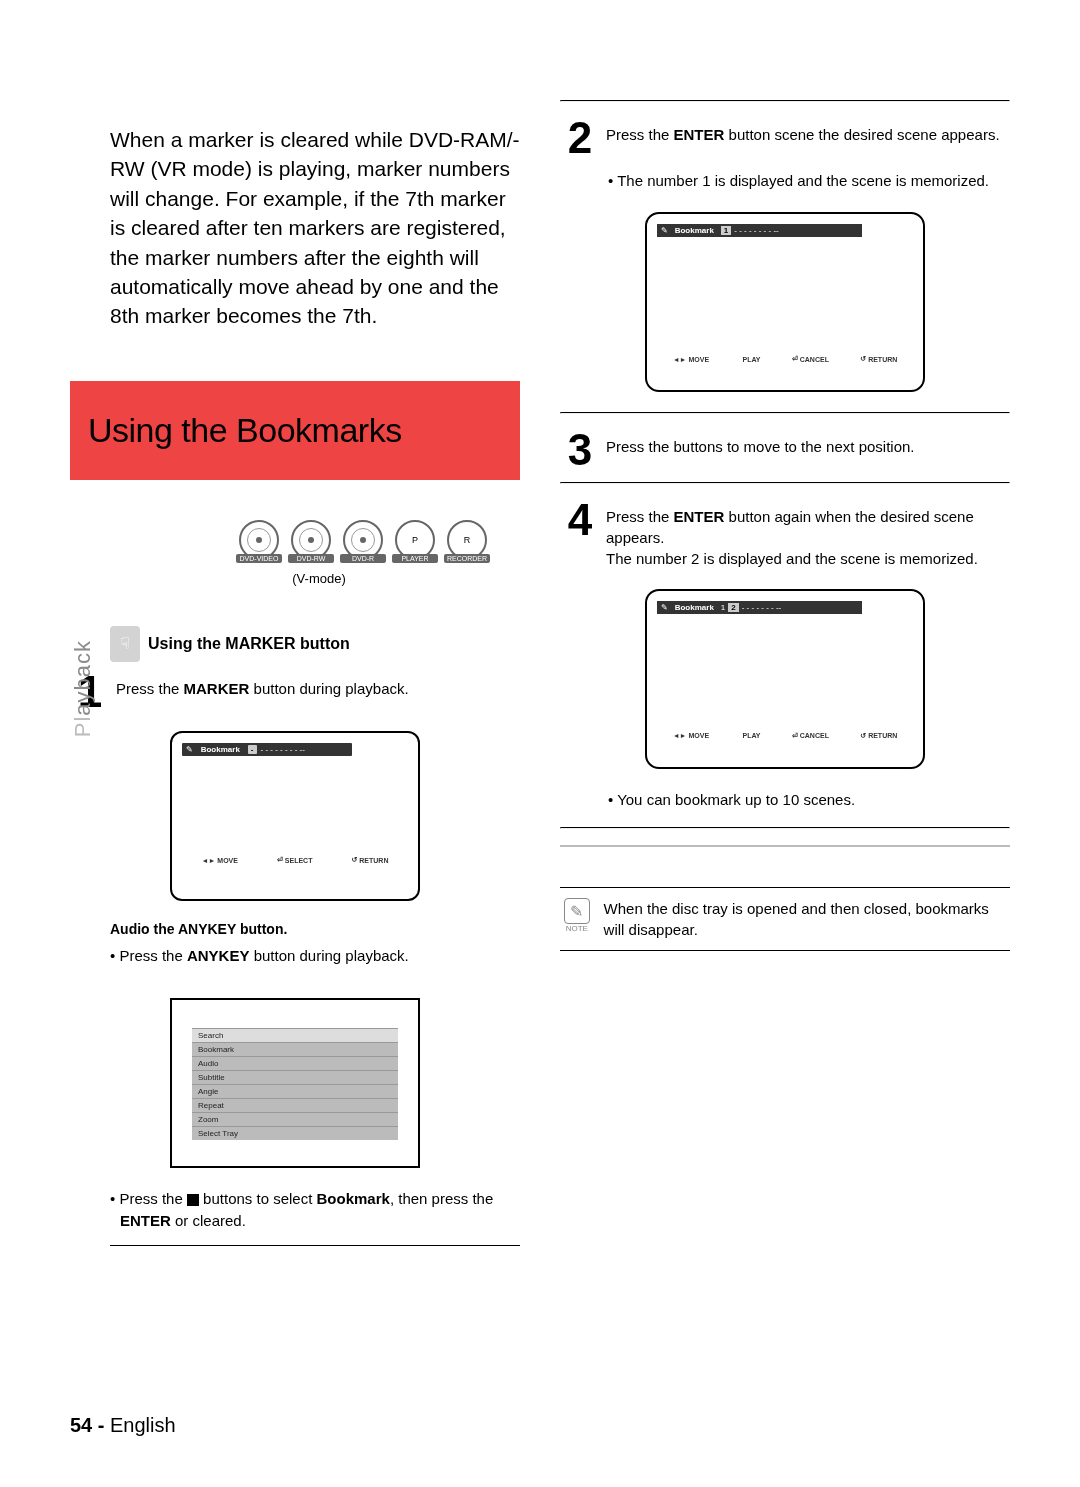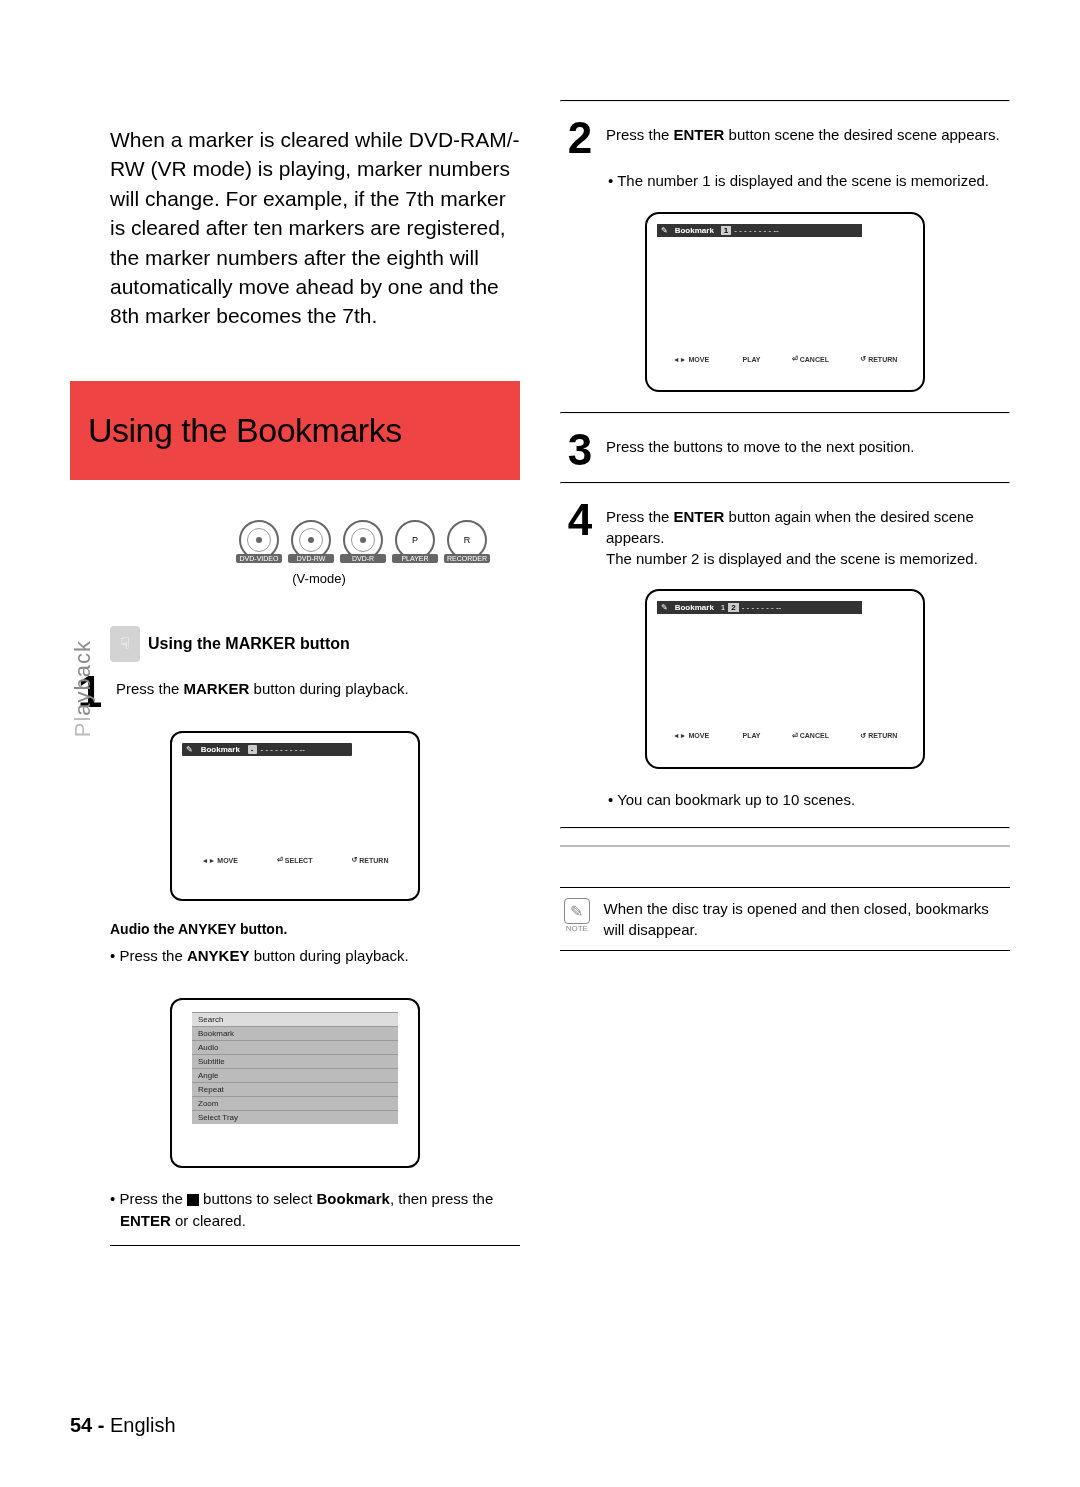--- a/index.html
+++ b/index.html
@@ -98,24 +98,24 @@
   .ui-screen .bookmark-bar { background:#333; color:#fff; font-size:8px; padding:2px 4px; display:flex; gap:4px; align-items:center; width:75%; border-radius:1px;}
   .ui-screen .bookmark-bar .bm-lbl { font-weight:bold; padding:0 4px;}
   .ui-screen .bookmark-bar .hl { background:#ccc; color:#000; padding:0 3px; border-radius:1px; font-weight:bold;}
   .ui-screen-bottom { display:flex; justify-content:space-around; font-size:7px; color:#333; margin-top:100px; font-weight:bold;}
   .ui-screen-bottom span{ display:flex; align-items:center; gap:2px;}
   .sub-bold { font-size:14px; font-weight:bold; margin-left:40px; margin-bottom:8px;}
   .bullet { font-size:15px; margin-left:40px; line-height:1.5; text-indent:-10px; padding-left:10px;}
   .menu-screen {
     width: 250px; height:170px;
     border: 2px solid #000;
-    border-radius: 12px;
+    border-radius: 0;
     margin: 30px auto 20px auto;
     background: #fff;
-    padding:12px 20px;
+    padding:28px 20px;
     font-size:8px;
   }
   .menu-screen div { background:#bbb; border-top:1px solid #999; padding:2px 6px; font-size:8px; color:#222;}
   .menu-screen div:first-child{background:#ddd;}
   .hr { border:none; border-top:1px solid #000; margin:12px 0 12px 40px;}
   .hr-grey { border:none; border-top:2px solid #bbb; margin:4px 0;}
   
   .right-top-hr { border-top:1px solid #000; margin-bottom:16px;}
   .col-right .bullet2{ font-size:15px; margin-left:48px; line-height:1.5; text-indent:-10px; padding-left:10px; }
   .mini-screen {

